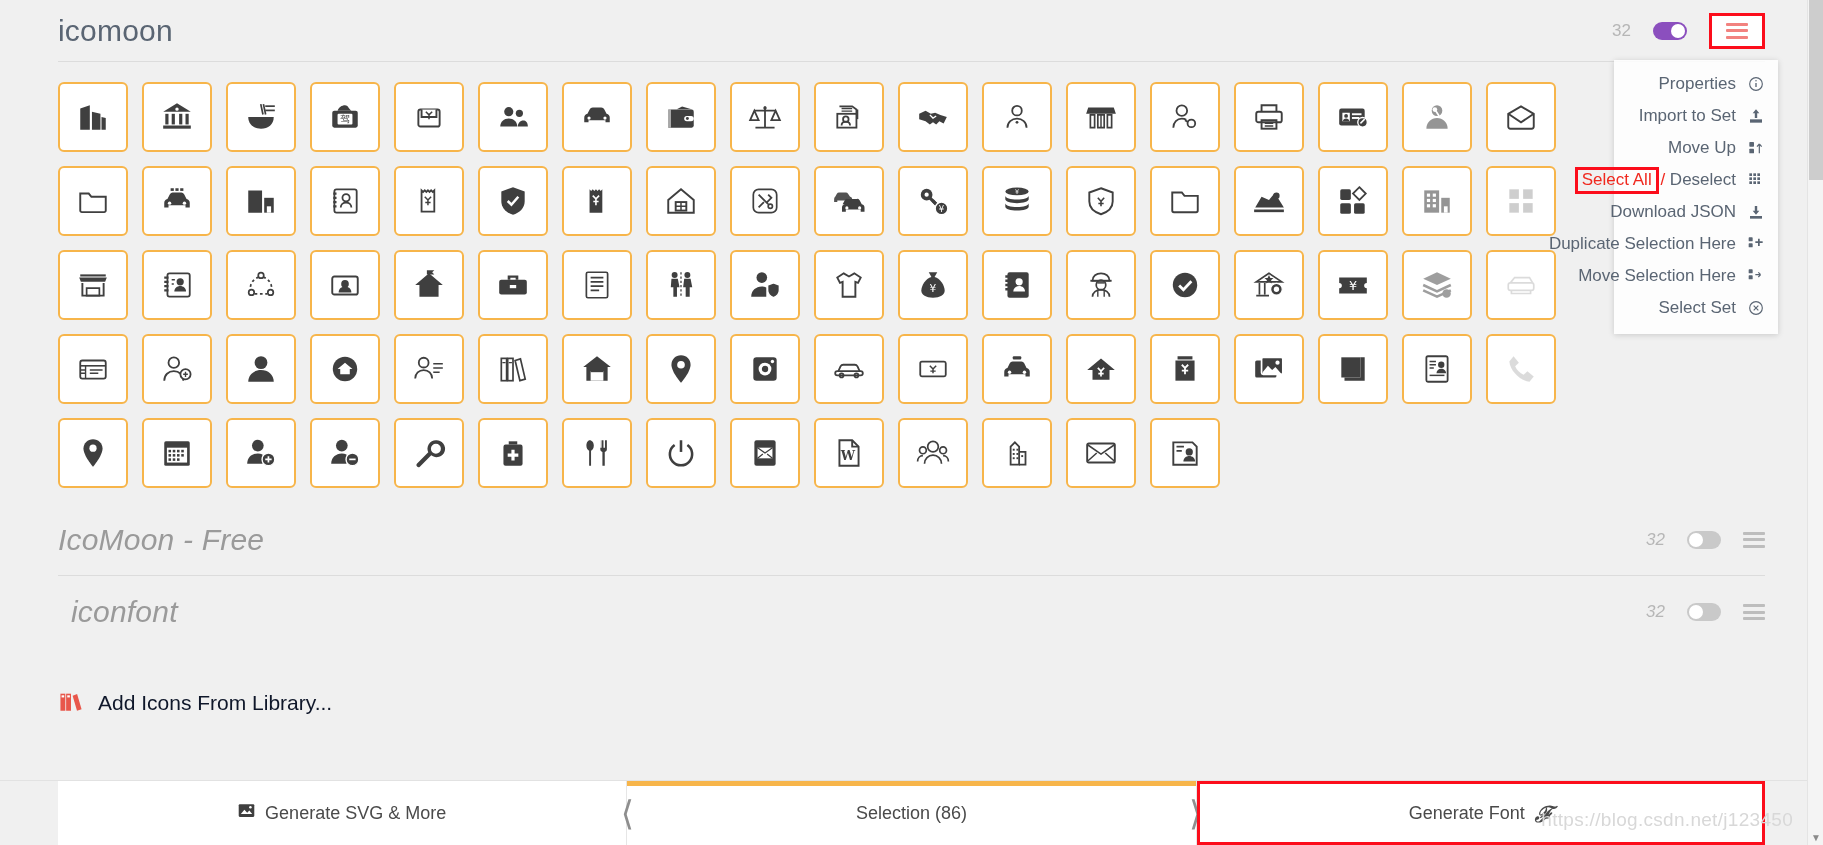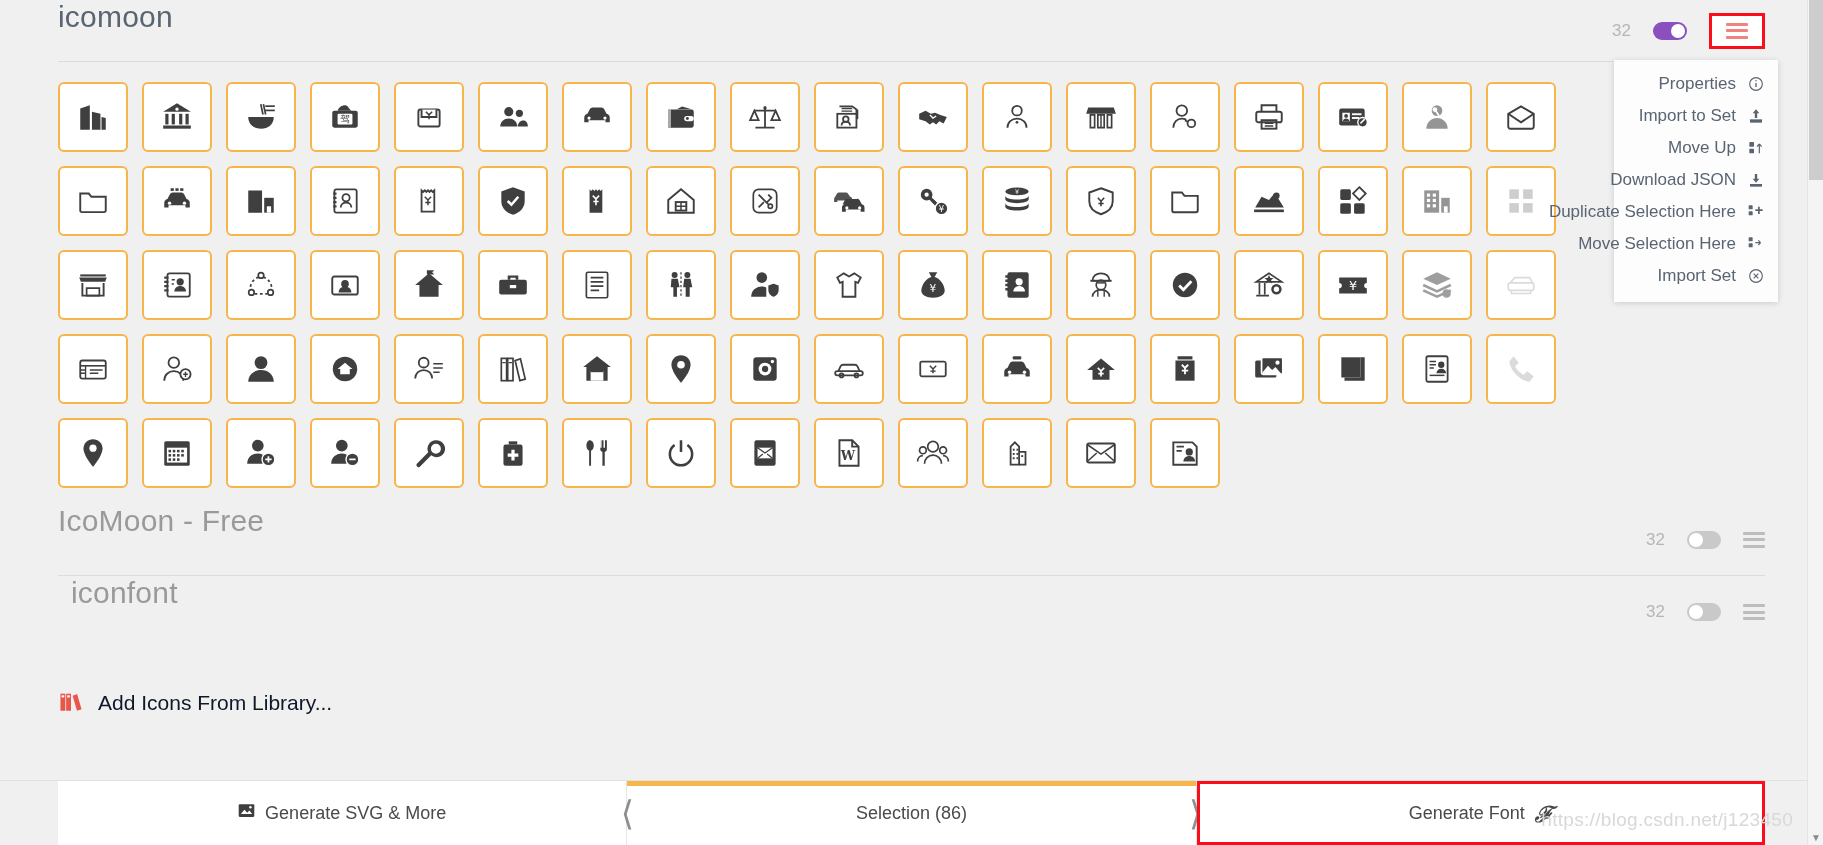--- a/index.html
+++ b/index.html
@@ -26,21 +26,21 @@
   }
   .content {
     padding: 0 58px 0 58px;
   }
 
   
   .set-header {
     position: relative;
     height: 62px;
     display: flex;
-    align-items: flex-start;
+    align-items: center;
     border-bottom: 1px solid #dcdcdc;
     margin-bottom: 0;
   }
   .set-title {
     font-size: 30px;
     font-weight: 400;
     color: #5a6573;
     letter-spacing: .2px;
     white-space: nowrap;
   }
@@ -128,22 +128,23 @@
   .icon-tile {
     border: 2px solid #f7b54a;
   }
   .icon-tile svg { display: block; }
 
   
   .set-row-thin {
     position: relative;
     height: 72px;
     display: flex;
-    align-items: flex-start;
+    align-items: center;
     border-bottom: 1px solid #dcdcdc;
+    font-style: italic;
   }
   .set-row-thin.last { border-bottom: none; margin-left: 13px; }
 
   
   .add-library {
     display: flex;
     align-items: center;
     gap: 14px;
     margin-top: 40px;
     cursor: pointer;
@@ -1050,20 +1051,38 @@
       <div class="menu-item">
         <span class="mi-label">Move Up</span>
         <span class="mi-icon">
             <svg width="16" height="16" viewBox="0 0 24 24" fill="#5a6573">
               <rect x="2" y="3" width="7" height="7" rx="1"></rect>
               <rect x="2" y="13" width="7" height="7" rx="1"></rect>
               <path d="M17 20V6M17 6l-3.5 4M17 6l3.5 4" stroke="#5a6573" stroke-width="1.8" fill="none"></path>
             </svg>
           </span>
       </div>
+      <div class="menu-item wide">
+        <span class="mi-label"><span class="select-all-box">Select All</span><span class="red"> / </span><span>Deselect</span></span>
+        <span class="mi-icon">
+            <svg width="16" height="16" viewBox="0 0 24 24" fill="#5a6573">
+              <g>
+                <rect x="2" y="2" width="4" height="4"></rect>
+                <rect x="8" y="2" width="4" height="4"></rect>
+                <rect x="14" y="2" width="4" height="4"></rect>
+                <rect x="2" y="8" width="4" height="4"></rect>
+                <rect x="8" y="8" width="4" height="4"></rect>
+                <rect x="14" y="8" width="4" height="4"></rect>
+                <rect x="2" y="14" width="4" height="4"></rect>
+                <rect x="8" y="14" width="4" height="4"></rect>
+                <rect x="14" y="14" width="4" height="4"></rect>
+              </g>
+            </svg>
+          </span>
+      </div>
       <div class="menu-item">
         <span class="mi-label">Download JSON</span>
         <span class="mi-icon">
             <svg width="16" height="16" viewBox="0 0 24 24" fill="#5a6573">
               <path d="M12 16l-5-6h3.2V3h3.6v7H17l-5 6z"></path>
               <path d="M3 18h18v4H3z"></path>
             </svg>
           </span>
       </div>
       <div class="menu-item wide">
@@ -1080,21 +1099,21 @@
         <span class="mi-label">Move Selection Here</span>
         <span class="mi-icon">
             <svg width="16" height="16" viewBox="0 0 24 24" fill="#5a6573">
               <rect x="1" y="2" width="6" height="6" rx="1"></rect>
               <rect x="1" y="11" width="6" height="6" rx="1"></rect>
               <path d="M11 10h8M19 10l-3.5-3.5M19 10l-3.5 3.5" stroke="#5a6573" stroke-width="1.8" fill="none"></path>
             </svg>
           </span>
       </div>
       <div class="menu-item">
-        <span class="mi-label">Import Set</span>
+        <span class="mi-label">Select Set</span>
         <span class="mi-icon">
             <svg width="16" height="16" viewBox="0 0 24 24" fill="none" stroke="#5a6573" stroke-width="1.7">
               <circle cx="12" cy="12" r="9.5"></circle>
               <path d="M8.5 8.5l7 7M15.5 8.5l-7 7"></path>
             </svg>
           </span>
       </div>
     </div>
 
   </div>

